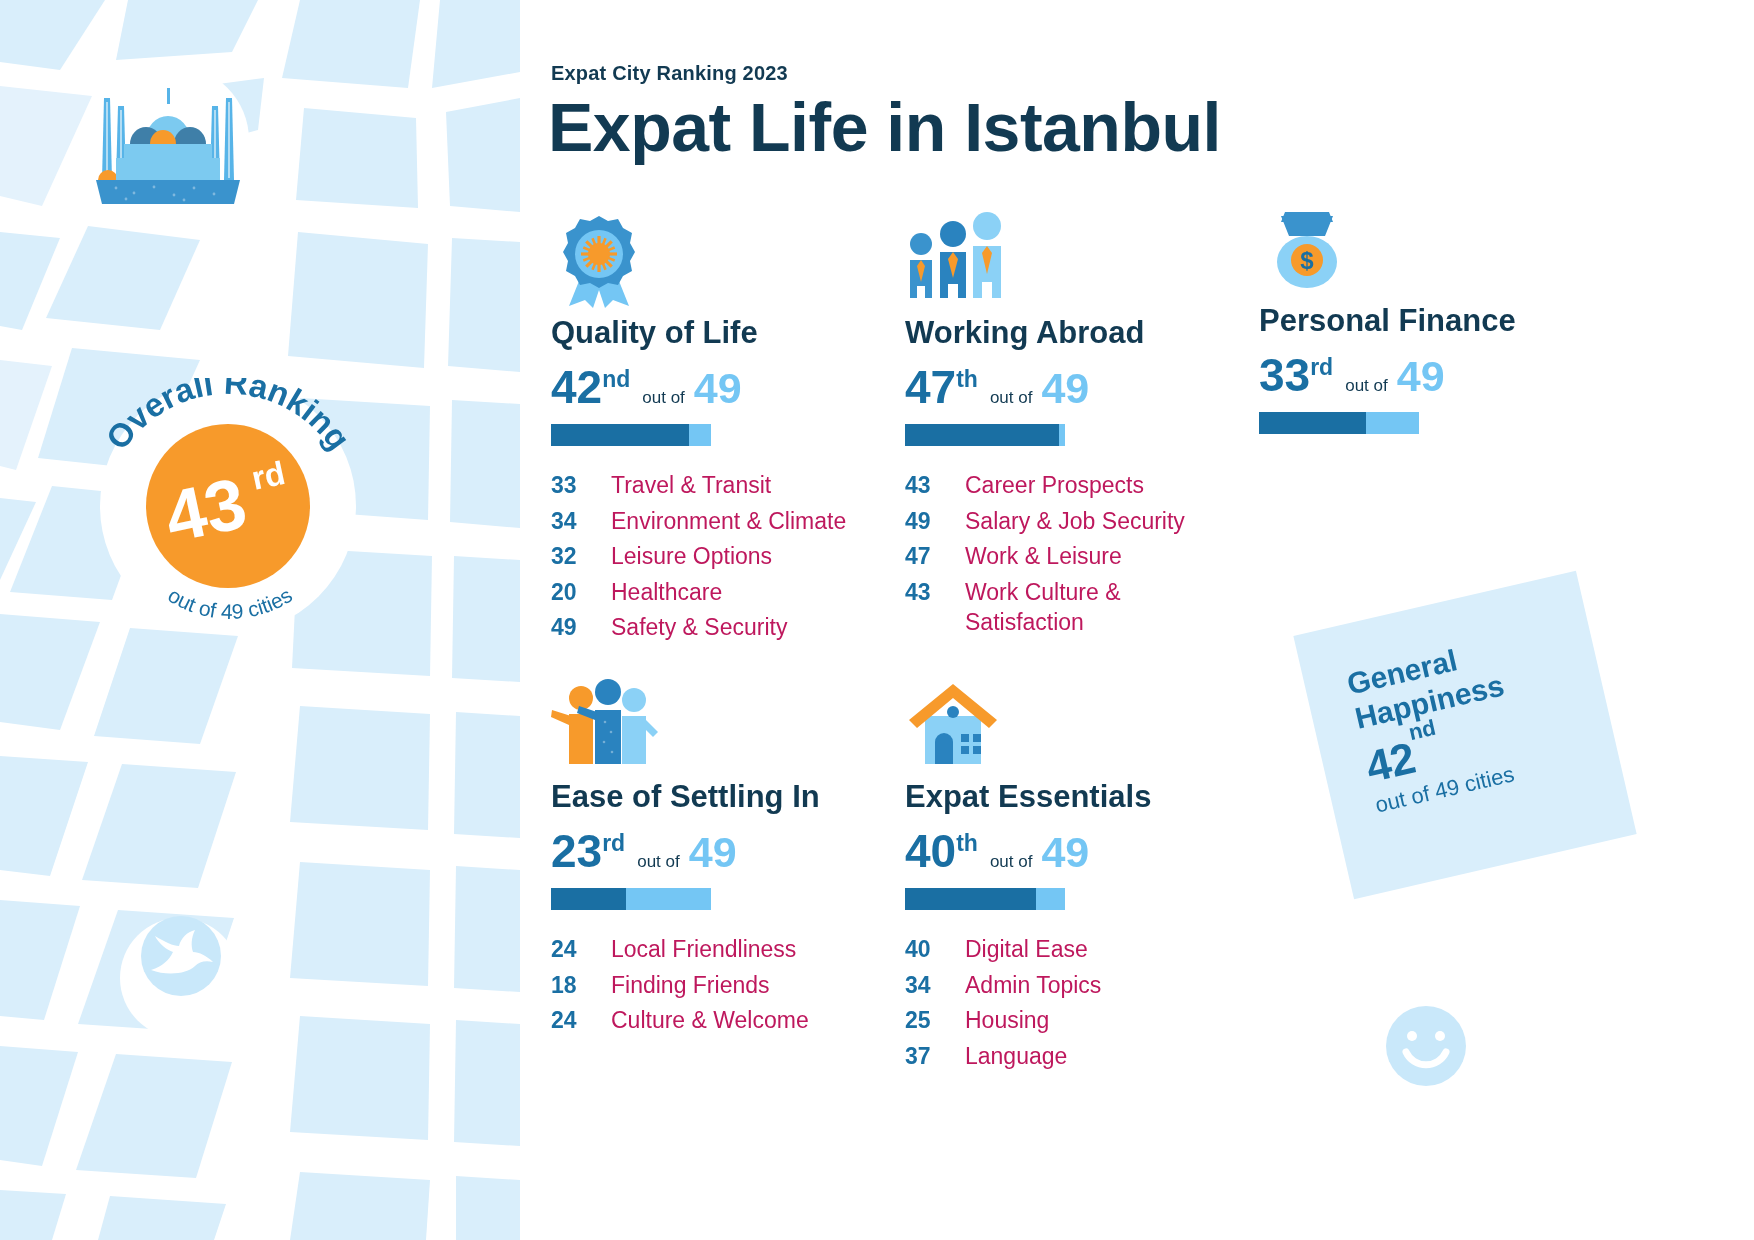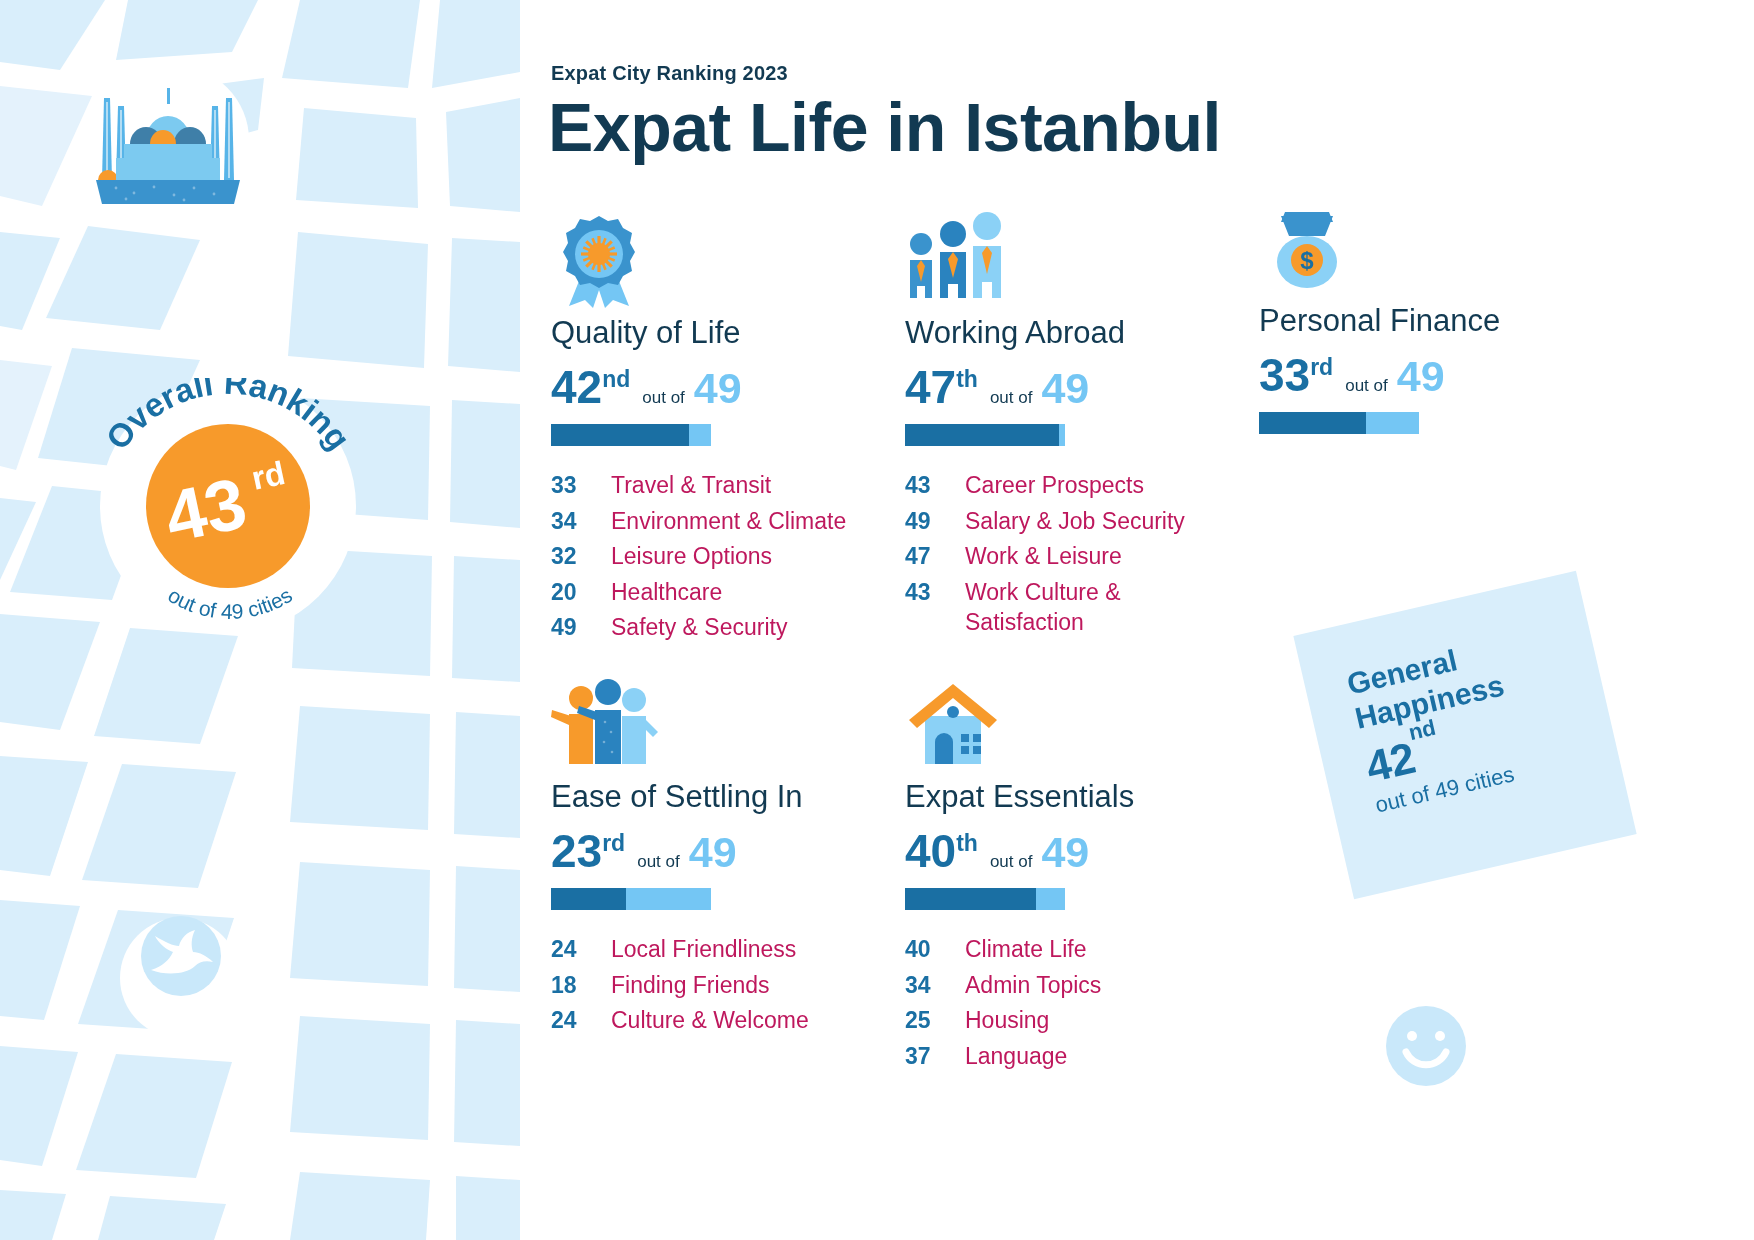--- a/index.html
+++ b/index.html
@@ -31,21 +31,21 @@
   .headline{
     position:absolute;left:548px;top:92px;
     font-size:68px;font-weight:bold;color:#123a52;letter-spacing:-.5px;
     line-height:1.05;white-space:nowrap;
   }
 
   
   .card{position:absolute;width:360px;}
   .card .icon{height:96px;display:block;margin-bottom:8px;}
   .card .cat-title{
-    font-size:31px;font-weight:normal;color:#123a52;
+    font-size:31px;font-weight:bold;color:#123a52;
     margin:0 0 14px 0;line-height:1.1;white-space:nowrap;
   }
   .rankline{display:flex;align-items:baseline;margin-bottom:14px;}
   .rank-num{
     font-size:46px;font-weight:bold;color:#1a6fa3;line-height:1;
   }
   .rank-sup{
     font-size:23px;font-weight:bold;color:#1a6fa3;
     vertical-align:super;position:relative;top:-16px;left:0px;
   }
@@ -453,21 +453,21 @@
       <span class="rank-sup">th</span>
       <span class="rank-of">out of</span>
       <span class="rank-total">49</span>
     </div>
     <div class="bar">
       <div class="fill" style="width: 82%;"></div>
     </div>
     <ul class="sublist">
       <li>
         <span class="sv">40</span>
-        <span class="sl">Climate Life</span>
+        <span class="sl">Digital Ease</span>
       </li>
       <li>
         <span class="sv">34</span>
         <span class="sl">Admin Topics</span>
       </li>
       <li>
         <span class="sv">25</span>
         <span class="sl">Housing</span>
       </li>
       <li>

